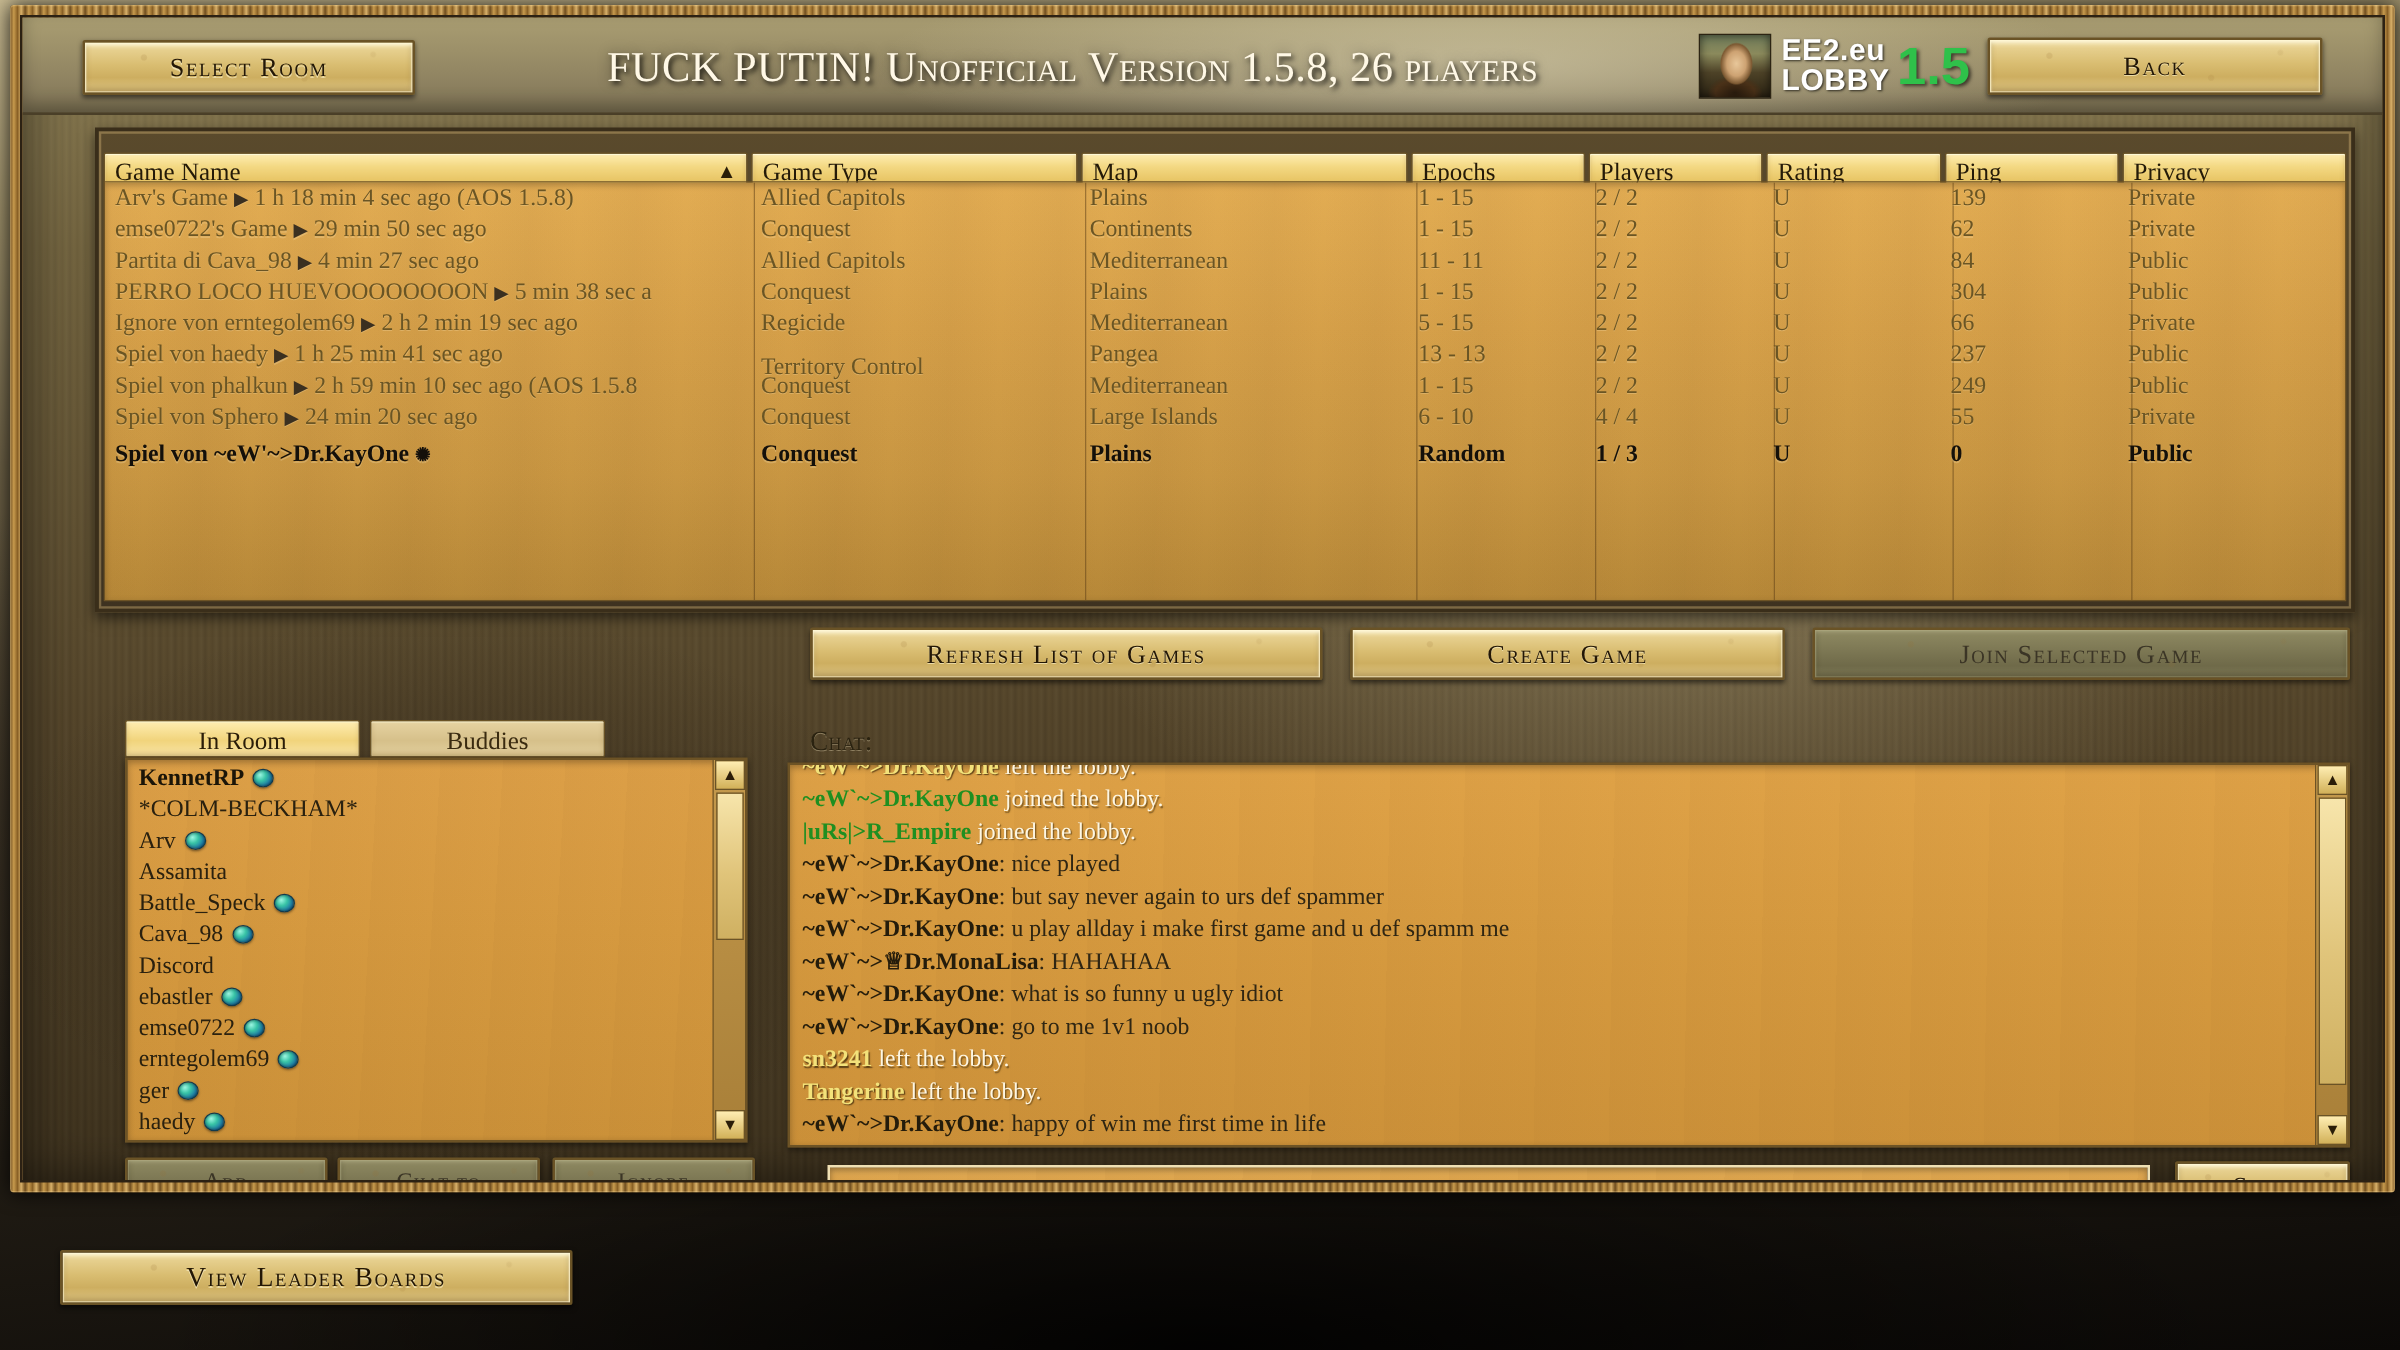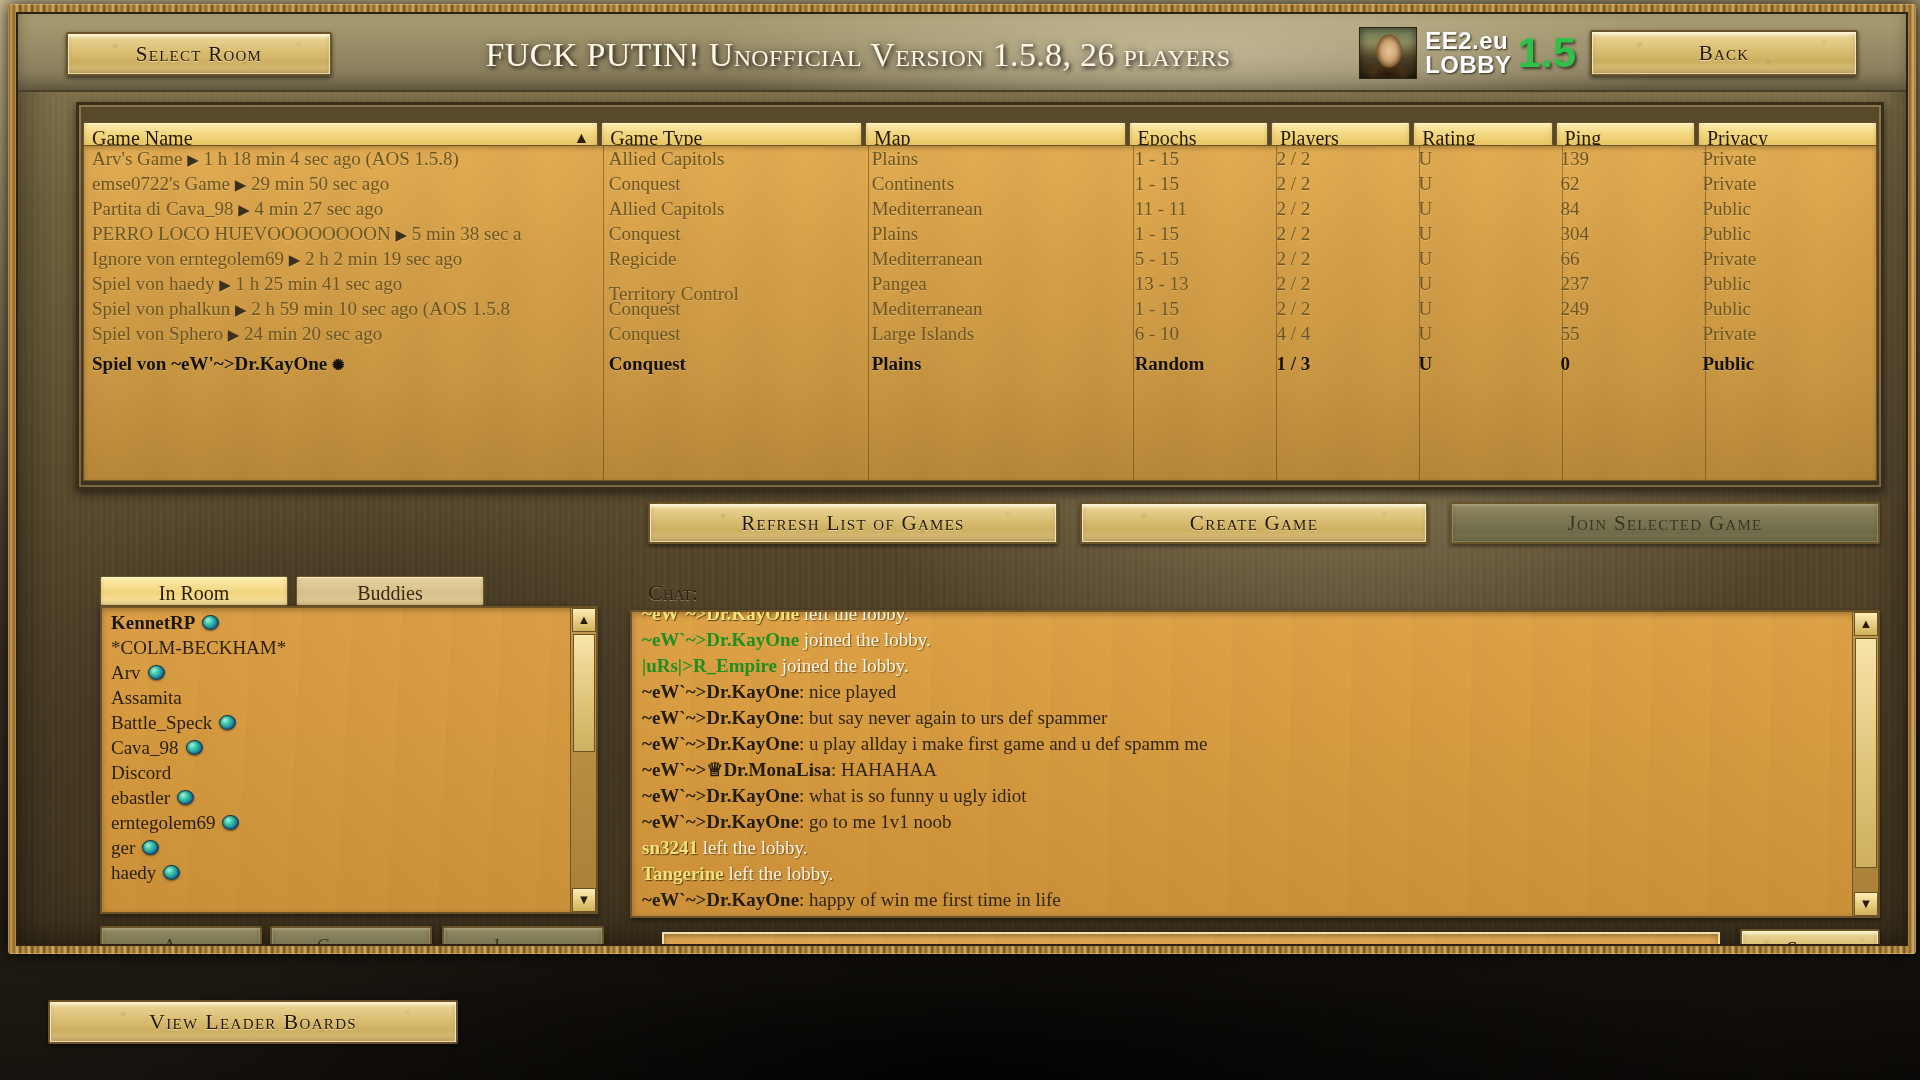--- a/index.html
+++ b/index.html
@@ -461,20 +461,24 @@
             </div>
             <div class="prow">
               <span>Cava_98</span>
               <span class="globe"></span>
             </div>
             <div class="prow">
               <span>Discord</span>
             </div>
             <div class="prow">
               <span>ebastler</span>
+              <span class="globe"></span>
+            </div>
+            <div class="prow">
+              <span>emse0722</span>
               <span class="globe"></span>
             </div>
             <div class="prow">
               <span>erntegolem69</span>
               <span class="globe"></span>
             </div>
             <div class="prow">
               <span>ger</span>
               <span class="globe"></span>
             </div>

